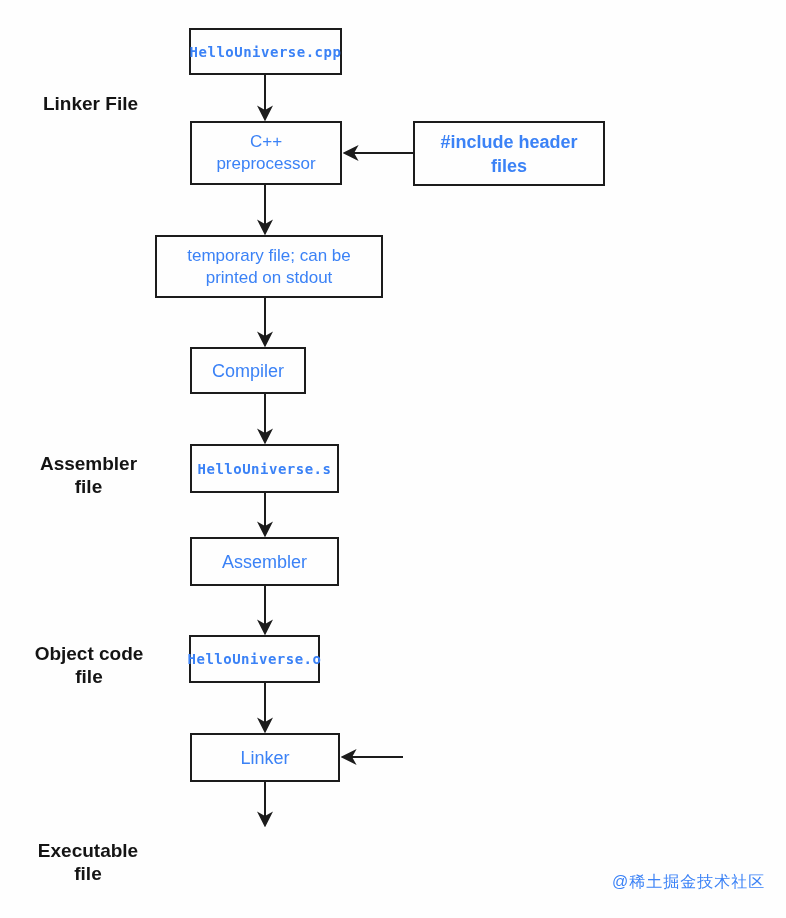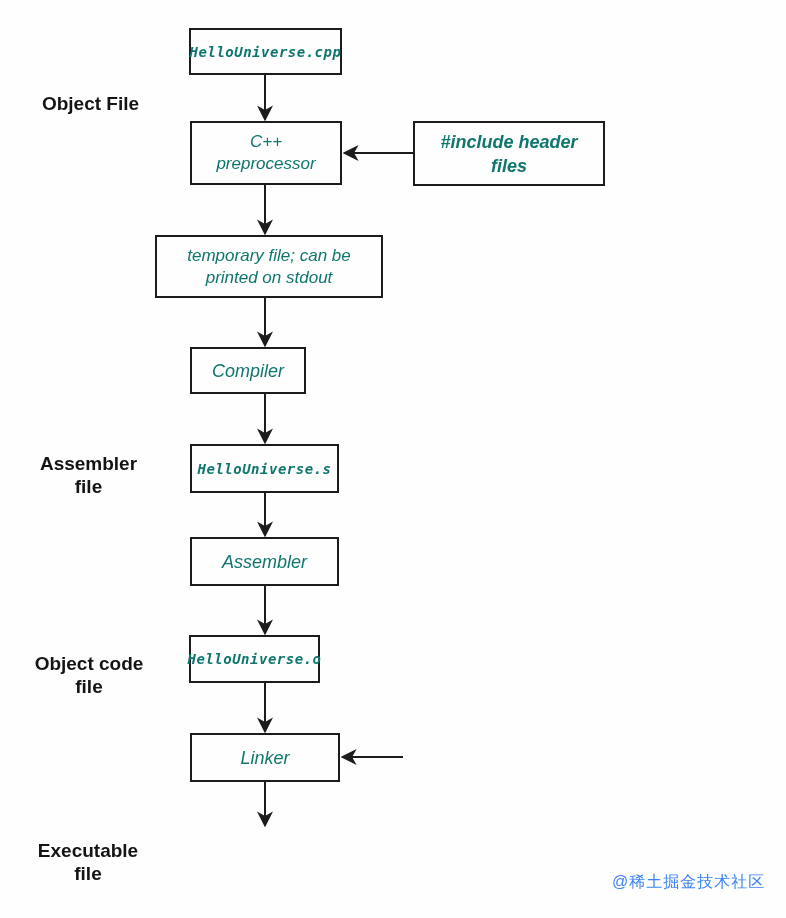--- a/index.html
+++ b/index.html
@@ -17,22 +17,21 @@
     box-sizing: border-box;
     border: 2px solid #1c1c1c;
     background: #fefefe;
     display: flex;
     align-items: center;
     justify-content: center;
     text-align: center;
     white-space: pre-line;
     font-size: 18px;
     line-height: 22px;
-    color: #0f766e;
-    font-style: italic;
+    color: #3b82f6;
   }
   .box.mono {
     font-family: "DejaVu Sans Mono", monospace;
     font-weight: bold;
     font-size: 14px;
     letter-spacing: 0.5px;
   }
   .box.bold {
     font-weight: bold;
     font-size: 18px;
@@ -74,21 +73,21 @@
   #n-compiler    { left: 190px; top: 347px; width: 116px; height: 47px; }
   #n-asmfile     { left: 190px; top: 444px; width: 149px; height: 49px; }
   #n-assembler   { left: 190px; top: 537px; width: 149px; height: 49px; }
   #n-objfile     { left: 189px; top: 635px; width: 131px; height: 48px; }
   #n-linker      { left: 190px; top: 733px; width: 150px; height: 49px; }
   #n-libobj      { left: 403px; top: 724px; width: 225px; height: 65px; }
   #n-executable  { left: 189px; top: 827px; width: 150px; height: 50px; }
 
   #l-source      { left: 18px; top: 92px;  width: 145px; }
   #l-asmfile     { left: 20px; top: 452px; width: 137px; }
-  #l-objfile     { left: 14px; top: 642px; width: 150px; margin-top: 10px; }
+  #l-objfile     { left: 14px; top: 642px; width: 150px; }
   #l-executable  { left: 18px; top: 839px; width: 140px; }
 </style>
 </head>
 <body>
 
 <div class="canvas">
 
   <svg class="arrows" width="786" height="918" viewBox="0 0 786 918">
     <defs>
       <marker id="ah" viewBox="0 0 10 10" refX="8.5" refY="5" markerWidth="8" markerHeight="8" orient="auto-start-reverse">
@@ -102,21 +101,21 @@
       <line x1="265" y1="394" x2="265" y2="442" marker-end="url(#ah)"></line>
       <line x1="265" y1="493" x2="265" y2="535" marker-end="url(#ah)"></line>
       <line x1="265" y1="586" x2="265" y2="633" marker-end="url(#ah)"></line>
       <line x1="265" y1="683" x2="265" y2="731" marker-end="url(#ah)"></line>
       <line x1="265" y1="782" x2="265" y2="825" marker-end="url(#ah)"></line>
       <line x1="413" y1="153" x2="345" y2="153" marker-end="url(#ah)"></line>
       <line x1="403" y1="757" x2="343" y2="757" marker-end="url(#ah)"></line>
     </g>
   </svg>
 
-  <div class="stage-label" id="l-source">Object File</div>
+  <div class="stage-label" id="l-source">Linker File</div>
   <div class="stage-label" id="l-asmfile">Assembler
 file</div>
   <div class="stage-label" id="l-objfile">Object code
 file</div>
   <div class="stage-label" id="l-executable">Executable
 file</div>
 
   <div class="box mono" id="n-source">HelloUniverse.cpp</div>
 
   <div class="box small" id="n-preproc">C++

